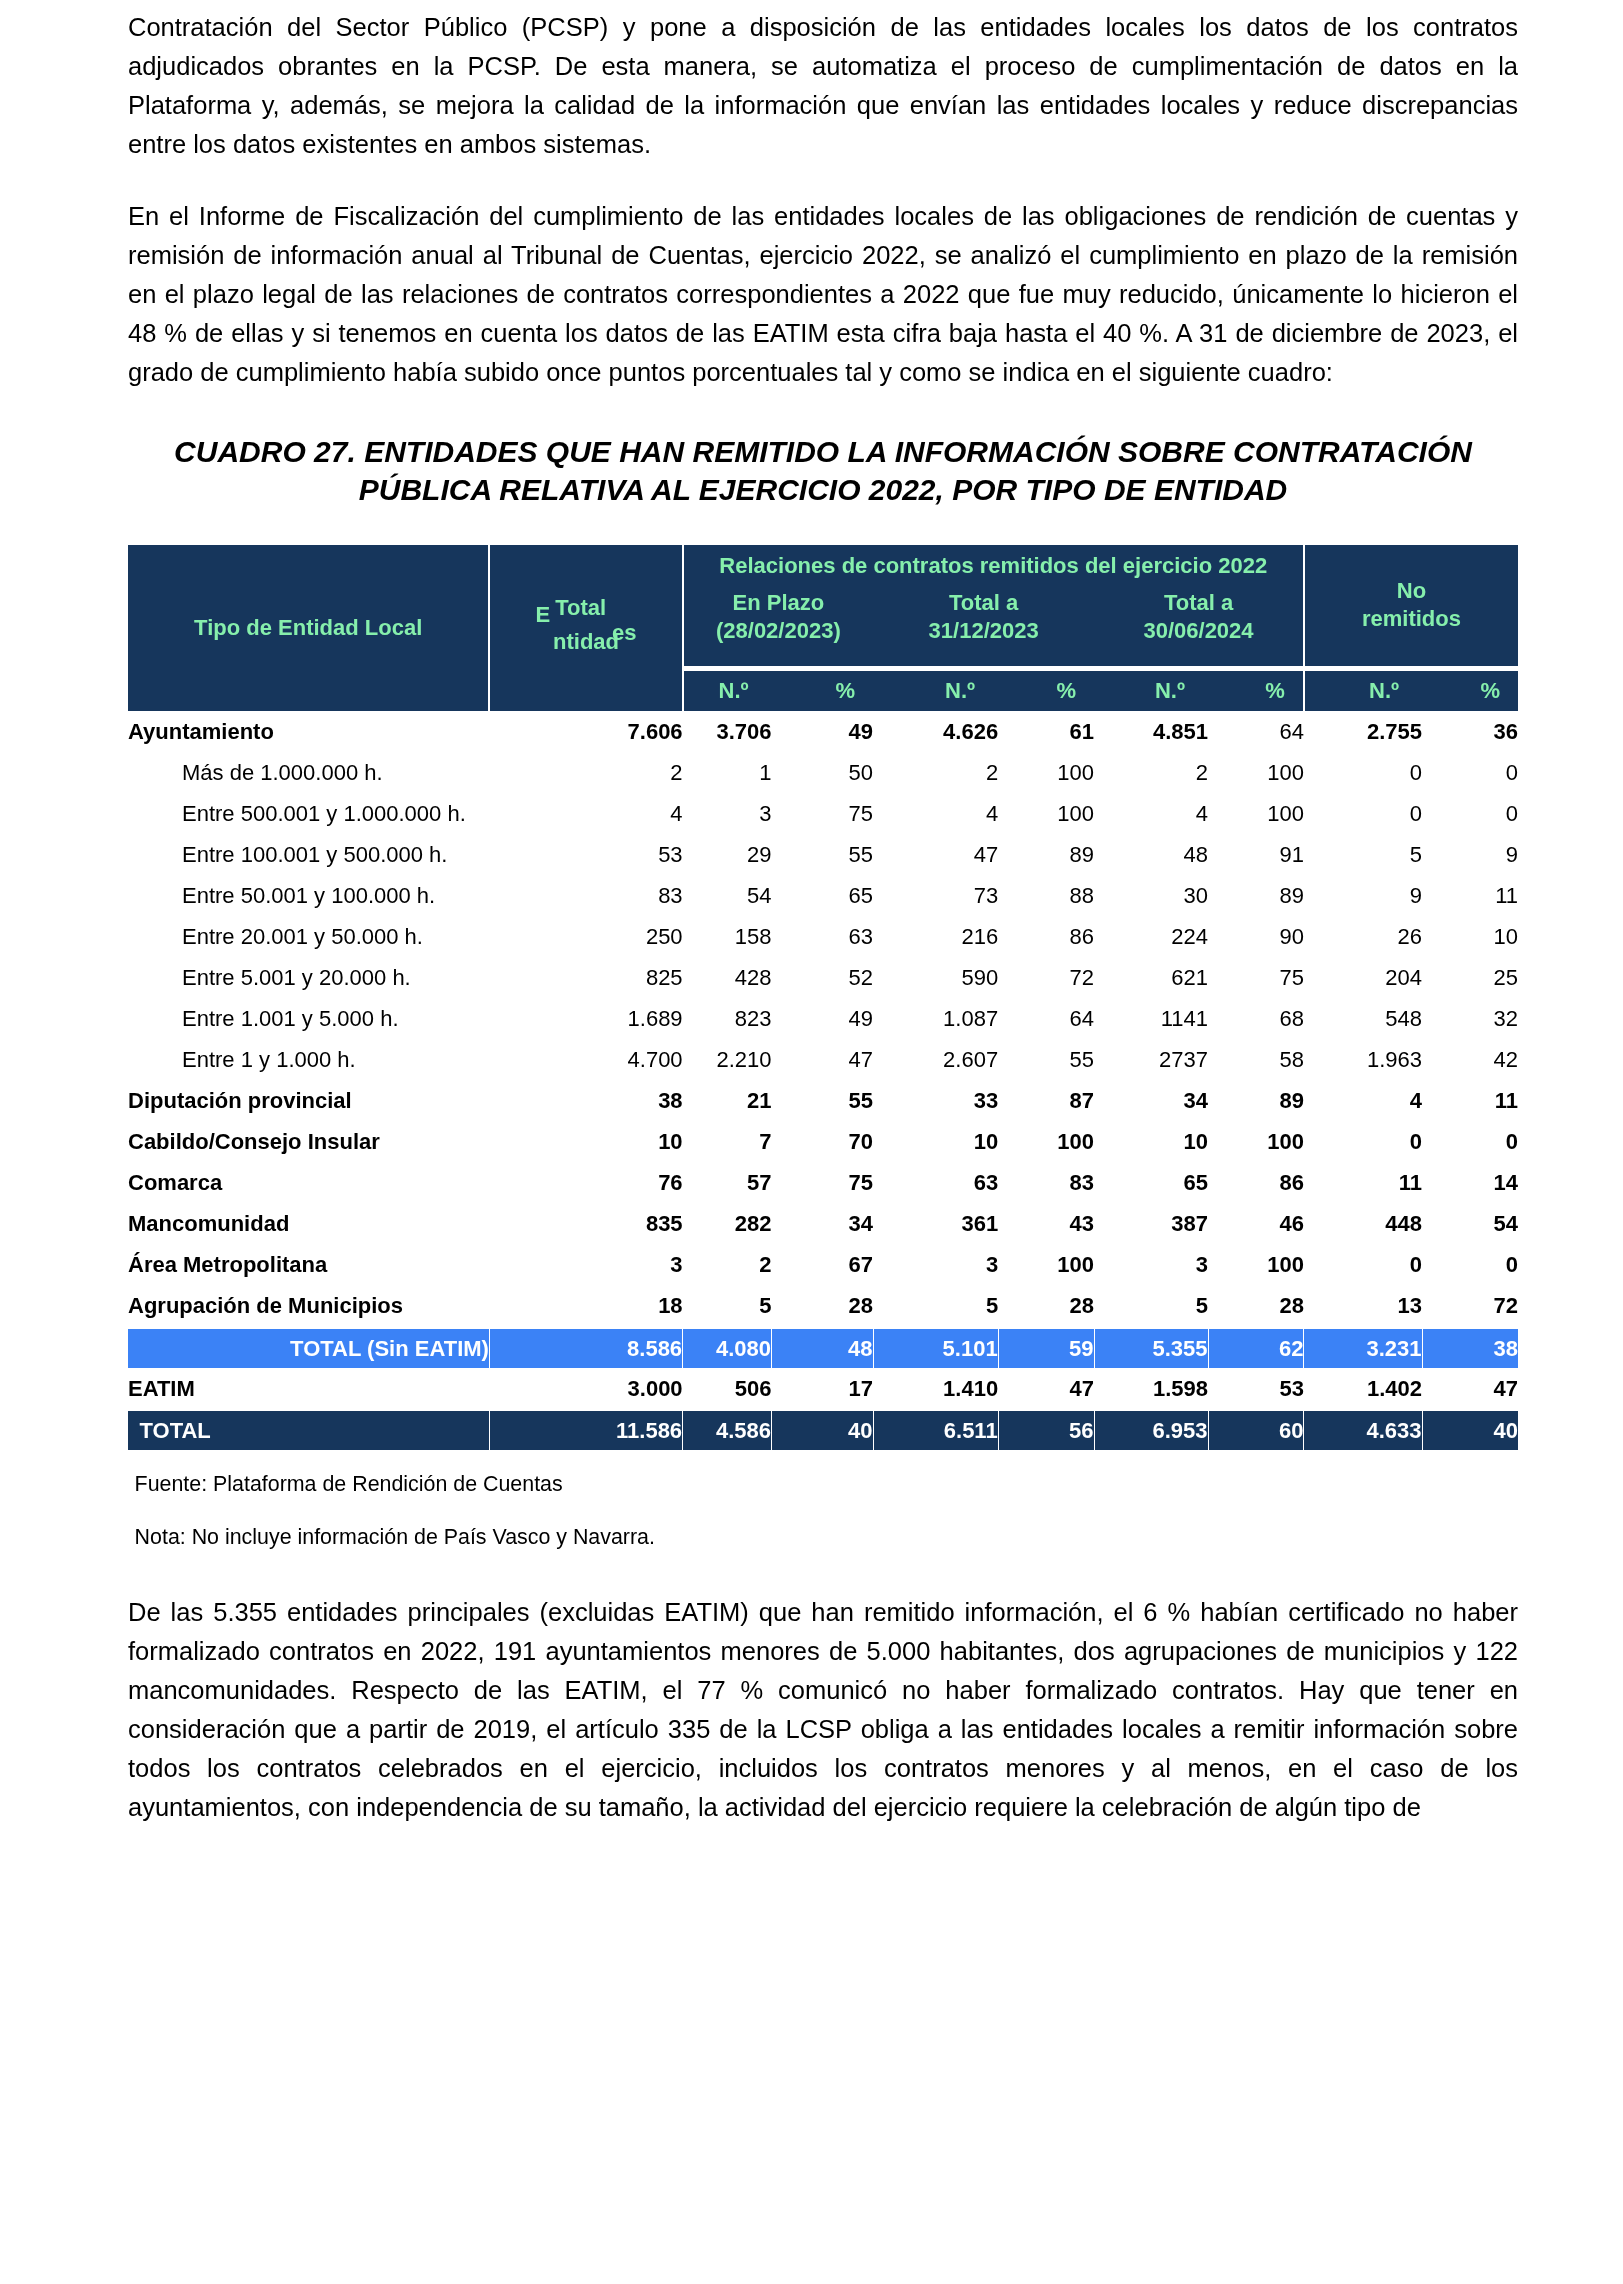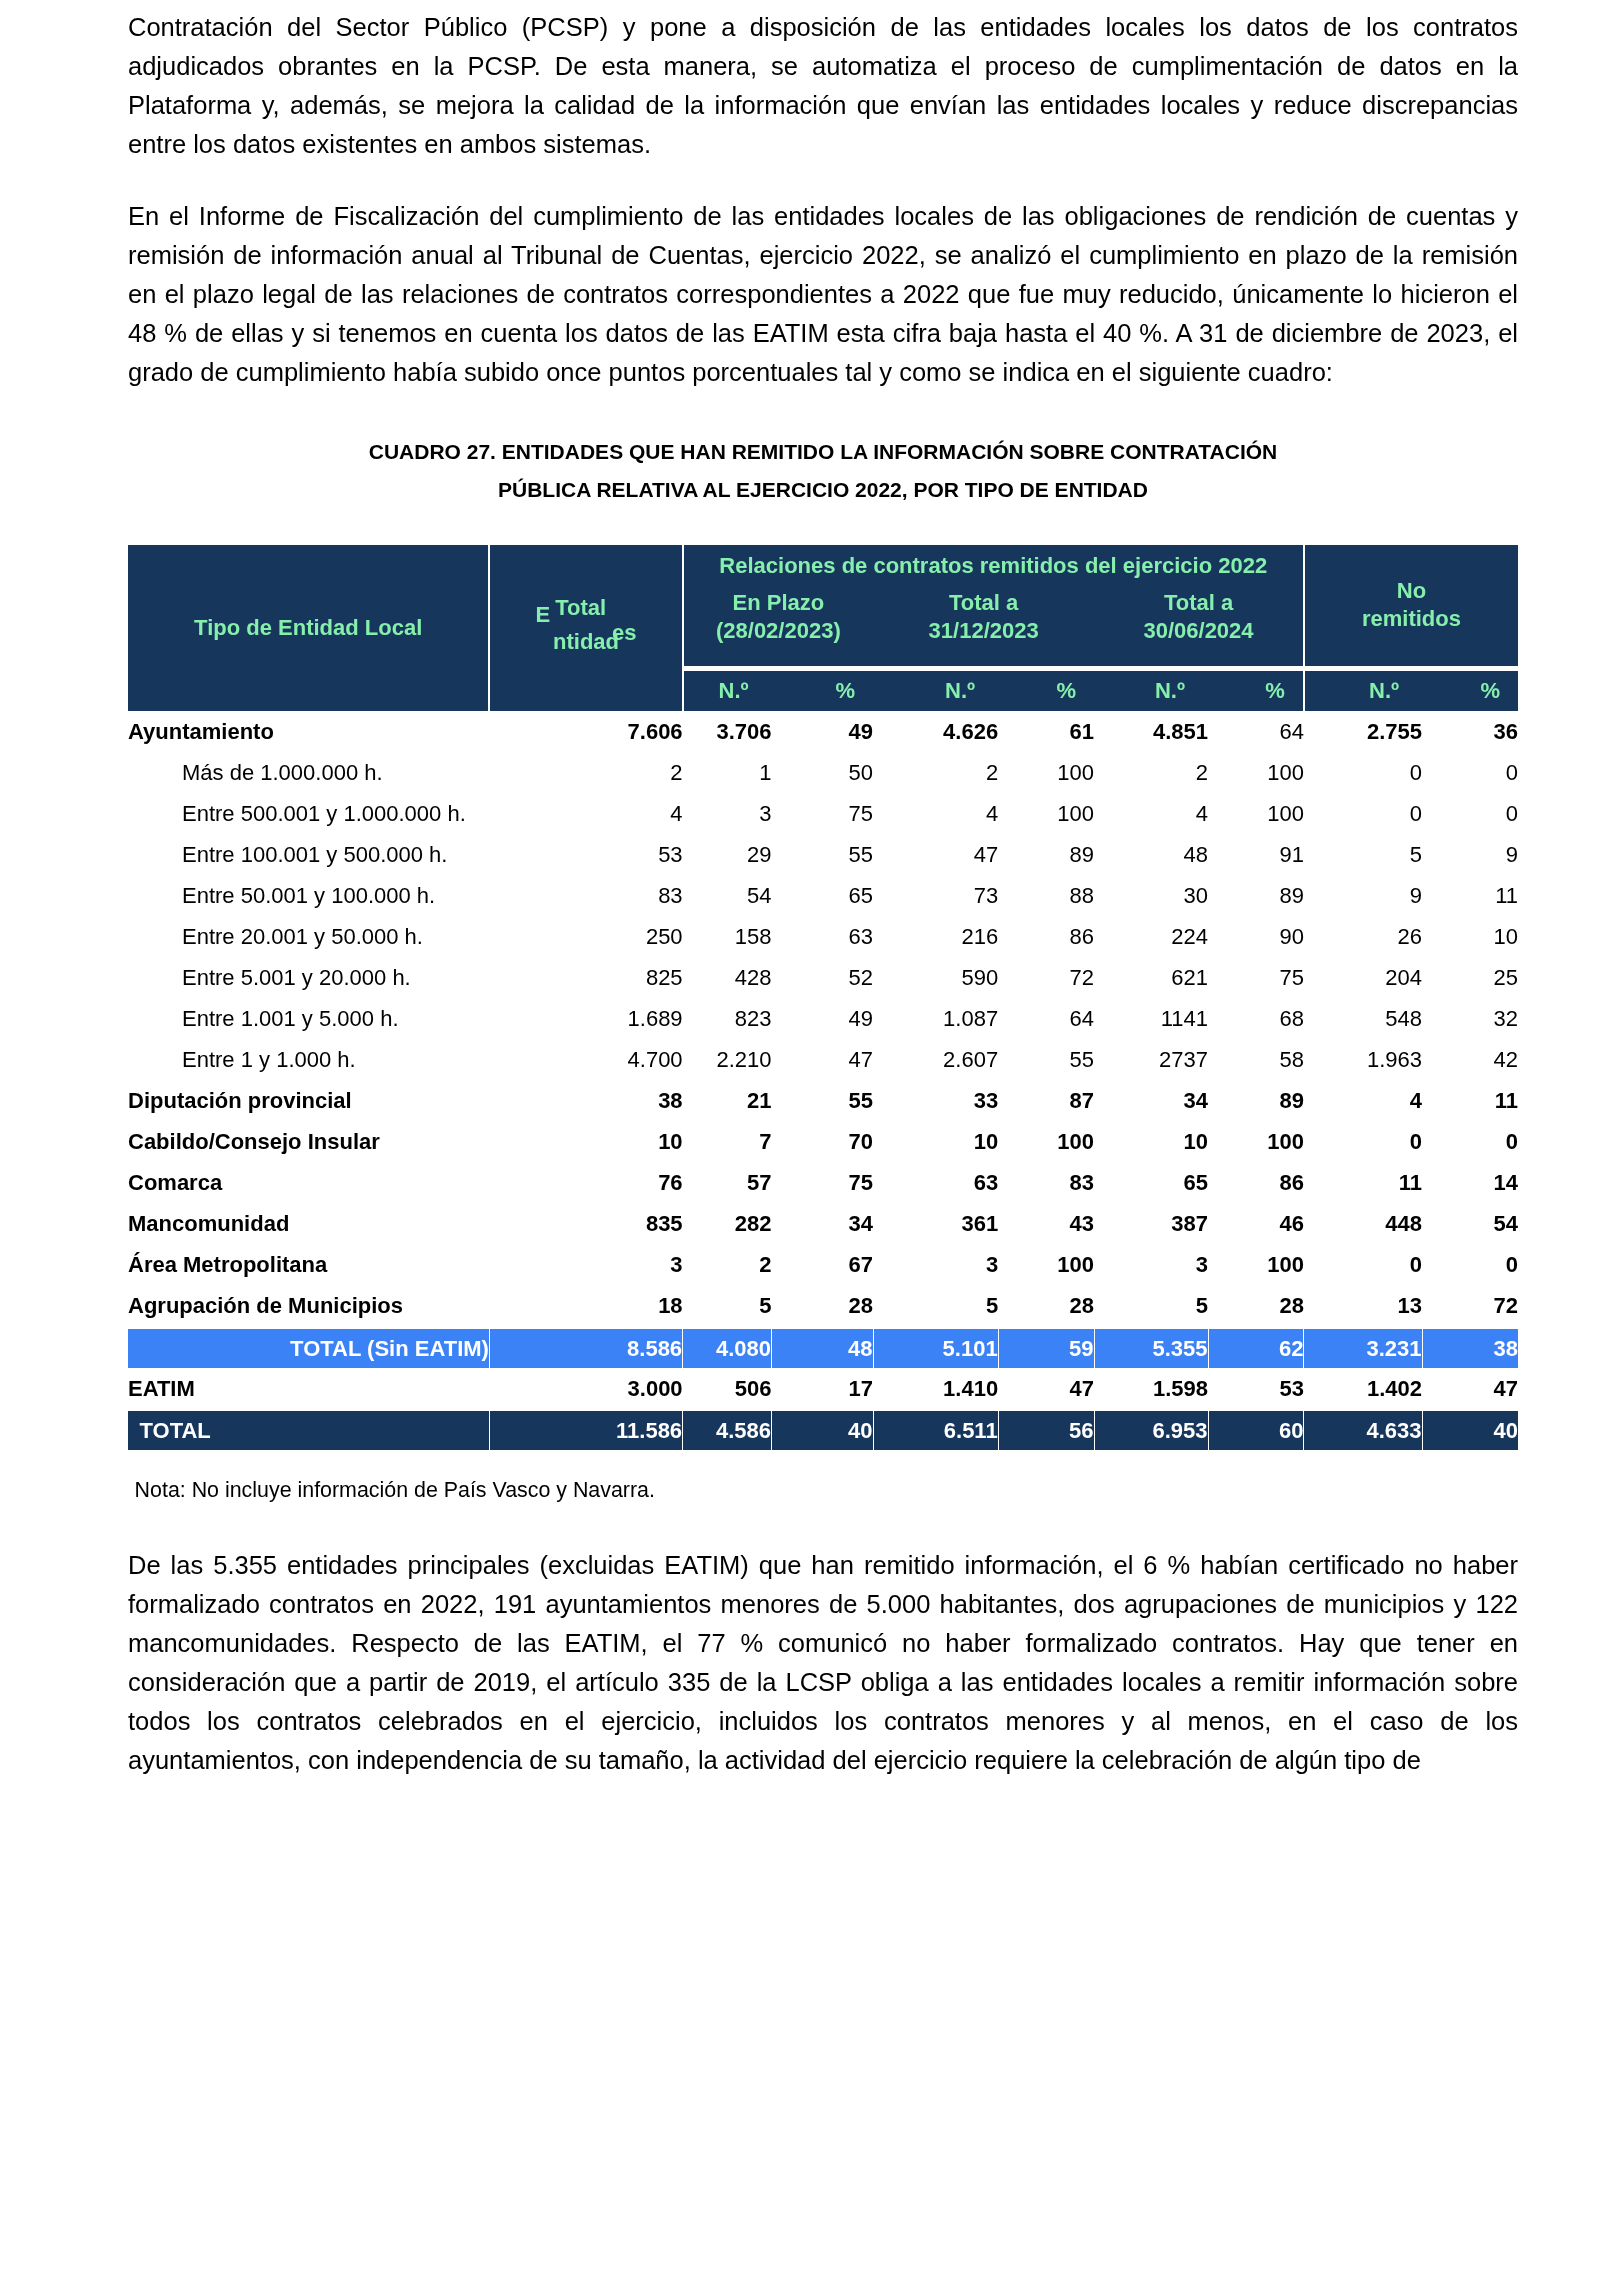--- a/index.html
+++ b/index.html
@@ -16,25 +16,26 @@
   .body-text {
     font-size:25.5px;
     line-height:39px;
     text-align:justify;
     margin:0 0 33px 0;
     hyphens:none;
   }
   .body-text.p2 { margin-bottom:41px; }
   .body-text.p3 { margin:43px 0 0 0; }
   .table-title {
-    font-size:21px;
+    font-size:30px;
     font-weight:bold;
     line-height:38px;
     text-align:center;
     margin:0 0 36px 0;
+    font-style:italic;
   }
   table.cuadro {
     width:100%;
     border-collapse:collapse;
     table-layout:fixed;
   }
   table.cuadro th, table.cuadro td { padding:0; }
   thead th {
     background:#16365C;
     color:#86efac;
@@ -400,18 +401,19 @@
           <td class="c-num">6.511</td>
           <td class="c-pct">56</td>
           <td class="c-num">6.953</td>
           <td class="c-pct">60</td>
           <td class="c-num">4.633</td>
           <td class="c-pct">40</td>
         </tr>
       </tbody>
   </table>
 
+  <p class="note fuente">Fuente: Plataforma de Rendición de Cuentas</p>
   <p class="note nota">Nota: No incluye información de País Vasco y Navarra.</p>
 
   <p class="body-text p3">De las 5.355 entidades principales (excluidas EATIM) que han remitido información, el 6 % habían certificado no haber formalizado contratos en 2022, 191 ayuntamientos menores de 5.000 habitantes, dos agrupaciones de municipios y 122 mancomunidades. Respecto de las EATIM, el 77 % comunicó no haber formalizado contratos. Hay que tener en consideración que a partir de 2019, el artículo 335 de la LCSP obliga a las entidades locales a remitir información sobre todos los contratos celebrados en el ejercicio, incluidos los contratos menores y al menos, en el caso de los ayuntamientos, con independencia de su tamaño, la actividad del ejercicio requiere la celebración de algún tipo de</p>
 
 </div>
 
 
 </body></html>

